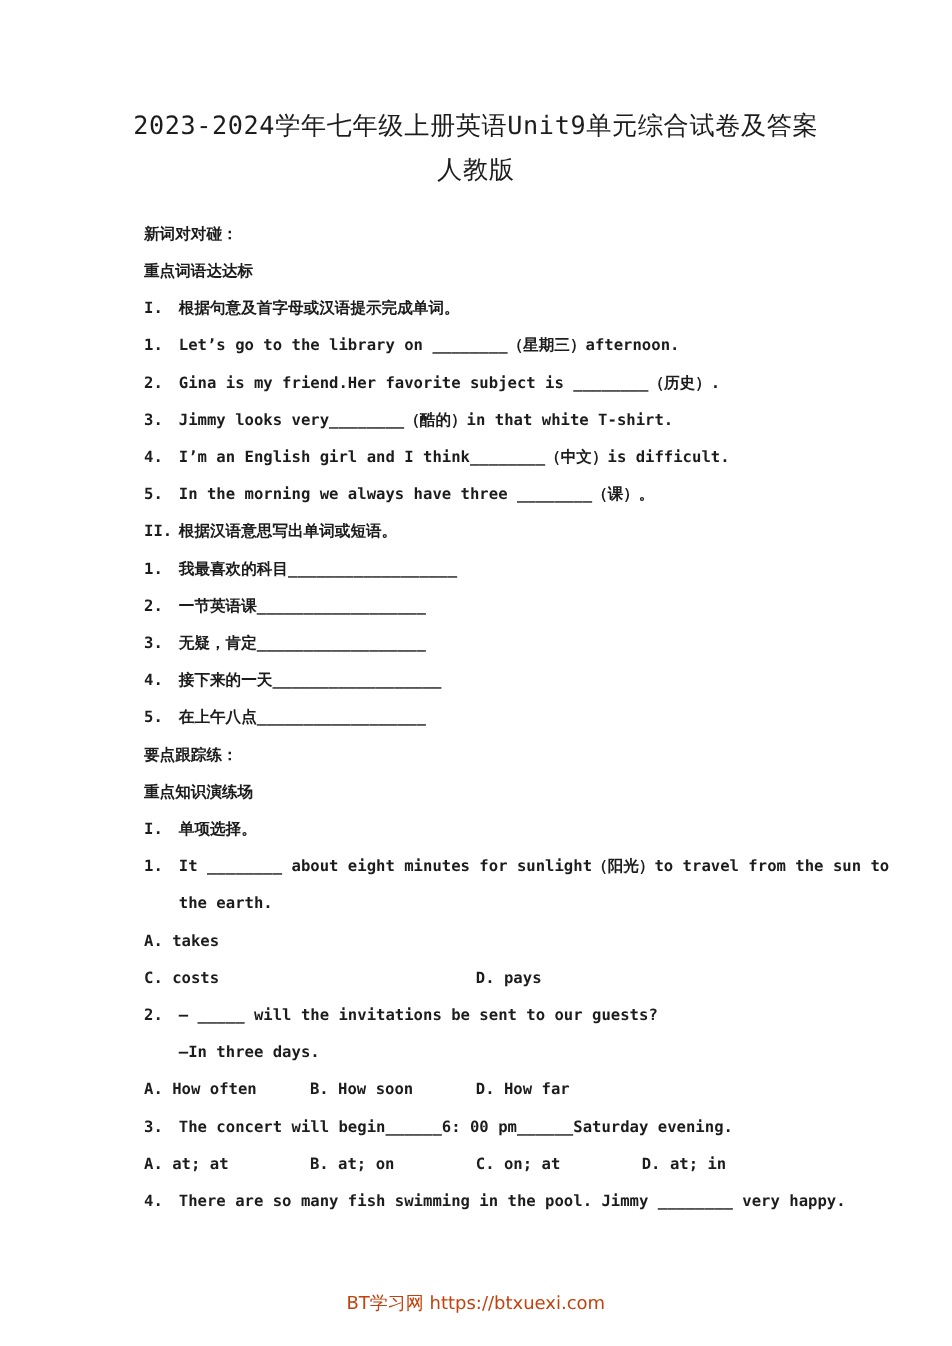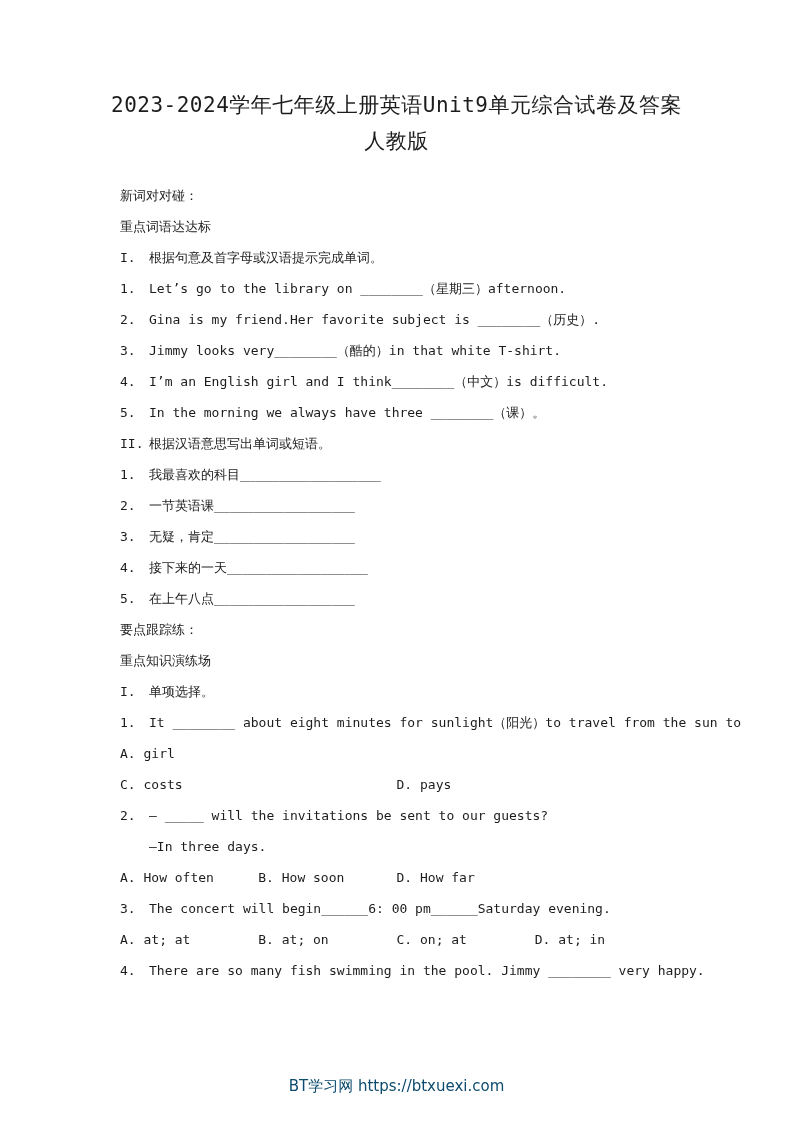--- a/index.html
+++ b/index.html
@@ -22,20 +22,21 @@
     font-size: 21px;
     font-weight: normal;
     line-height: 30px;
     letter-spacing: 0.5px;
   }
   .title-line + .title-line { margin-top: 6px; }
   .body {
     margin-top: 24px;
     padding: 0 120px;
     font-size: 13px;
+    font-weight: bold;
   }
   .line {
     line-height: 31px;
     white-space: pre;
     display: block;
   }
   .line.item { display: flex; }
   .line.item .num {
     flex: 0 0 29px;
     white-space: pre;
@@ -48,21 +49,21 @@
   .line.opt2, .line.opt4 { display: flex; }
   .line.opt2 .col { flex: 0 0 50%; white-space: pre; }
   .line.opt4 .col { flex: 0 0 25%; white-space: pre; }
   .footer {
     position: absolute;
     left: 0;
     bottom: 26px;
     width: 100%;
     text-align: center;
     font-size: 15px;
-    color: #0c4a6e;
+    color: #c2410c;
     font-family: "DejaVu Sans", "Liberation Sans", sans-serif;
   }
 </style>
 </head>
 <body>
 
 <div class="page">
   <div class="titles">
     <div class="title-line">2023-2024学年七年级上册英语Unit9单元综合试卷及答案</div>
     <div class="title-line">人教版</div>
@@ -80,21 +81,22 @@
       <div class="line item"><span class="num">II.</span><span class="txt">根据汉语意思写出单词或短语。</span></div>
       <div class="line item"><span class="num">1.</span><span class="txt">我最喜欢的科目__________________</span></div>
       <div class="line item"><span class="num">2.</span><span class="txt">一节英语课__________________</span></div>
       <div class="line item"><span class="num">3.</span><span class="txt">无疑，肯定__________________</span></div>
       <div class="line item"><span class="num">4.</span><span class="txt">接下来的一天__________________</span></div>
       <div class="line item"><span class="num">5.</span><span class="txt">在上午八点__________________</span></div>
       <div class="line p">要点跟踪练：</div>
       <div class="line p">重点知识演练场</div>
       <div class="line item"><span class="num">I.</span><span class="txt">单项选择。</span></div>
       <div class="line item"><span class="num">1.</span><span class="txt">It ________ about eight minutes for sunlight（阳光）to travel from the sun to</span></div>
-      <div class="line opt2"><span class="col">A. girl</span></div>
+      <div class="line cont">the earth.</div>
+      <div class="line opt2"><span class="col">A. takes</span></div>
       <div class="line opt2"><span class="col">C. costs</span><span class="col">D. pays</span></div>
       <div class="line item"><span class="num">2.</span><span class="txt">— _____ will the invitations be sent to our guests?</span></div>
       <div class="line cont">—In three days.</div>
       <div class="line opt4"><span class="col">A. How often</span><span class="col">B. How soon</span><span class="col">D. How far</span></div>
       <div class="line item"><span class="num">3.</span><span class="txt">The concert will begin______6: 00 pm______Saturday evening.</span></div>
       <div class="line opt4"><span class="col">A. at; at</span><span class="col">B. at; on</span><span class="col">C. on; at</span><span class="col">D. at; in</span></div>
       <div class="line item"><span class="num">4.</span><span class="txt">There are so many fish swimming in the pool. Jimmy ________ very happy.</span></div>
     </div>
 
   <div class="footer">BT学习网 https://btxuexi.com</div>

